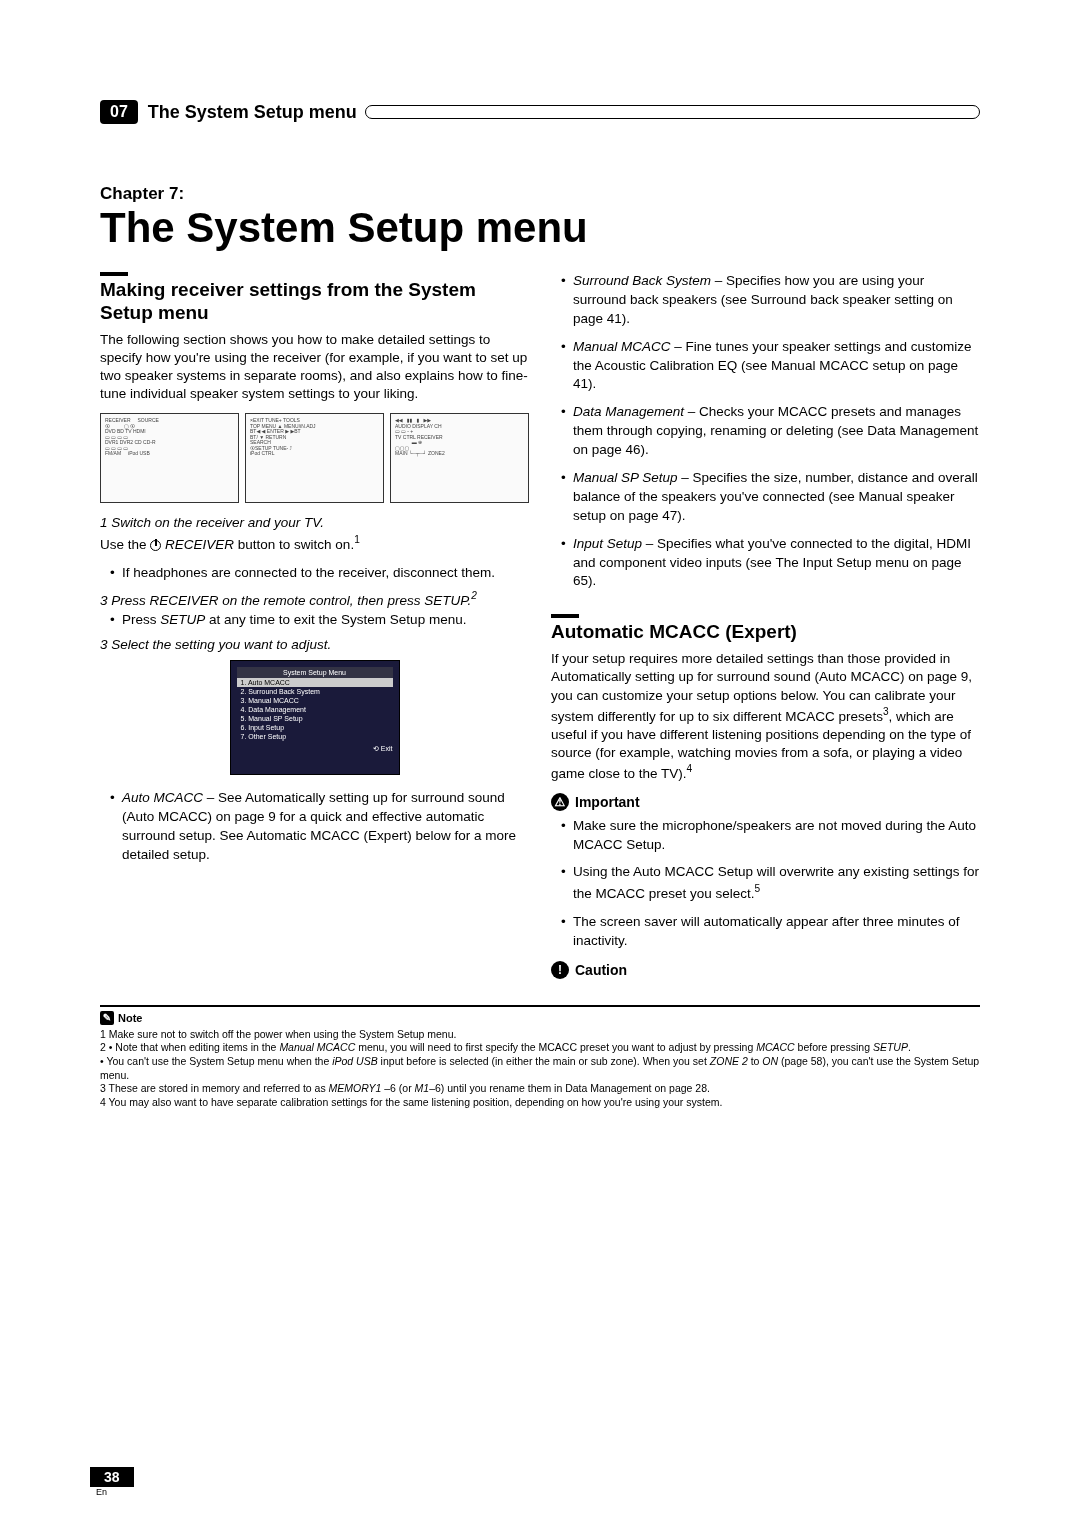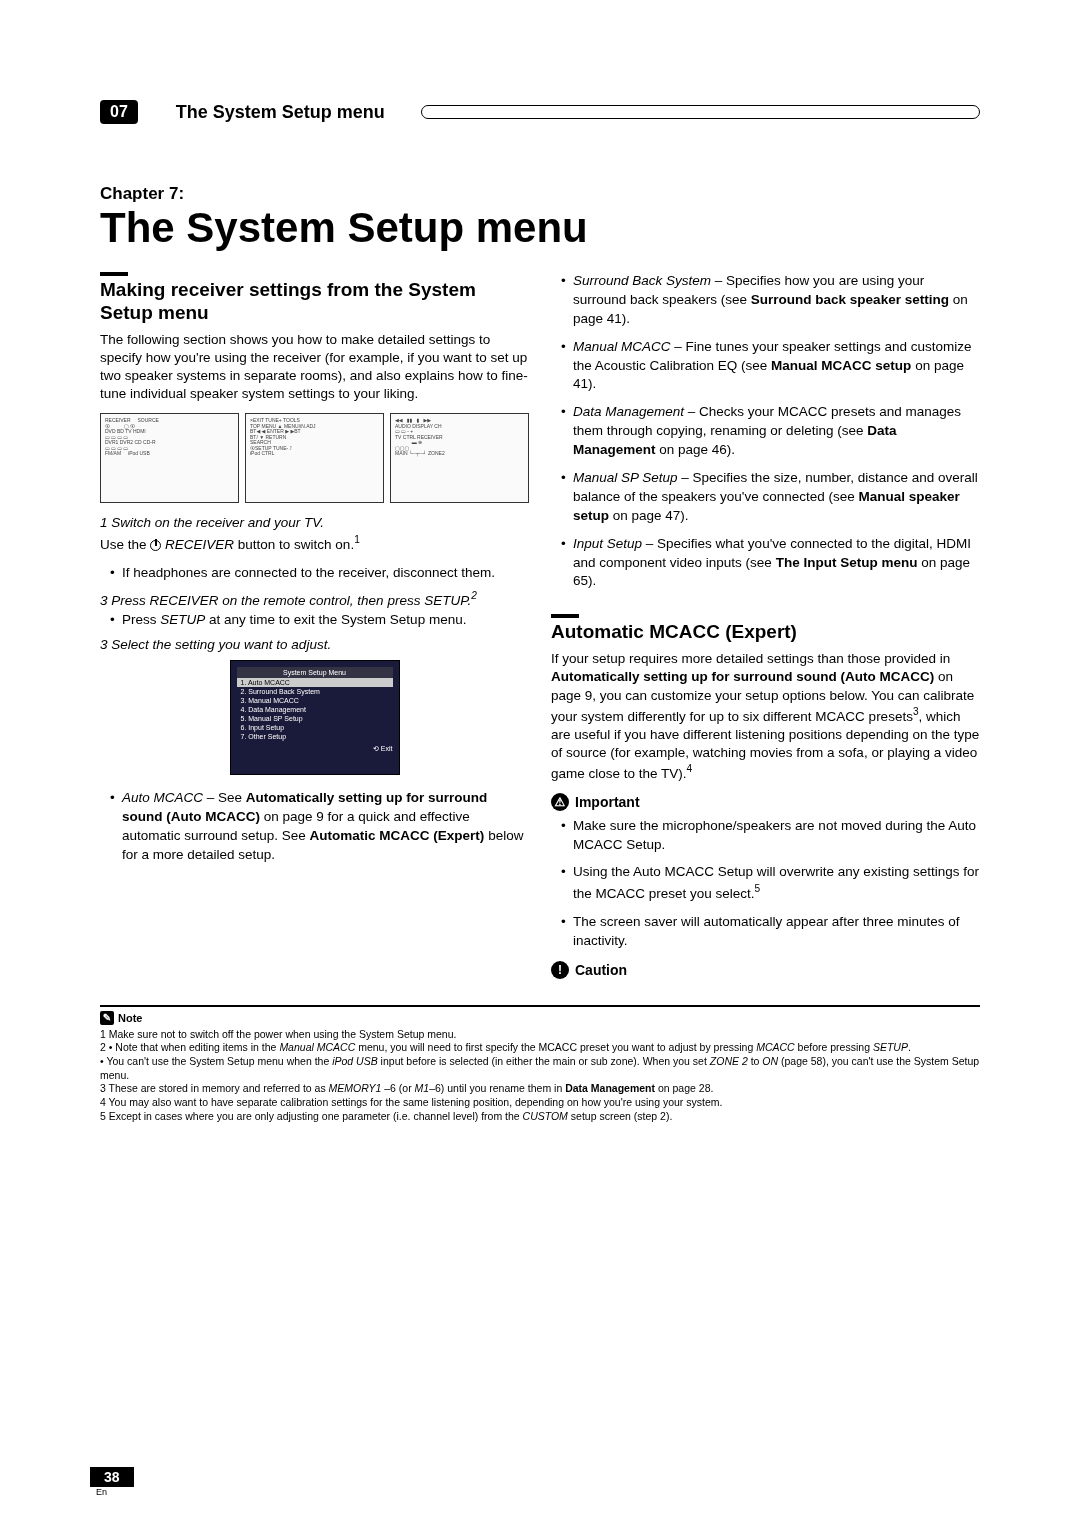--- a/index.html
+++ b/index.html
@@ -1,36 +1,36 @@
 <!DOCTYPE html>
 <html><head>
 <meta charset="utf-8">
 <style>
   * { margin: 0; padding: 0; box-sizing: border-box; }
   body { font-family: Arial, Helvetica, sans-serif; background: #fff; color: #000; width: 1080px; height: 1527px; position: relative; padding: 100px 100px 30px 100px; }
-  .chapter-header { display: flex; align-items: center; margin-bottom: 60px; gap: 28px; }
+  .chapter-header { display: flex; align-items: center; margin-bottom: 60px; }
   .chap-num { background: #000; color: #fff; font-weight: bold; padding: 3px 10px; border-radius: 4px; font-size: 16px; margin-right: 10px; }
   .chap-title { font-weight: bold; font-size: 18px; flex: 0 0 auto; margin-right: 8px; }
   .chap-line { flex: 1; border: 1px solid #000; border-radius: 10px; height: 14px; }
   .chapter-label { font-weight: bold; font-size: 17px; }
   .main-title { font-size: 42px; font-weight: bold; margin-bottom: 20px; }
   .columns { display: flex; gap: 22px; }
   .col { flex: 1; }
   .accent-bar { height: 4px; width: 28px; background: #000; margin-bottom: 3px; }
   .section-title { font-size: 19px; font-weight: bold; margin-bottom: 6px; line-height: 1.2; }
   .body-text { font-size: 13.5px; line-height: 1.35; margin-bottom: 10px; }
   .diagram-row { display: flex; gap: 6px; margin: 10px 0 12px 0; }
   .diagram-box { border: 1px solid #333; height: 90px; flex: 1; background: #fafafa; position: relative; overflow: hidden; font-size: 6px; color: #444; padding: 4px; }
   .step { font-style: italic; font-size: 13.5px; margin-bottom: 3px; }
   .sub-bullet { padding-left: 22px; position: relative; font-size: 13.5px; line-height: 1.35; margin-bottom: 8px; }
   .sub-bullet::before { content: "•"; position: absolute; left: 10px; }
   .list-item { padding-left: 22px; position: relative; font-size: 13.5px; line-height: 1.4; margin-bottom: 9px; }
   .list-item::before { content: "•"; position: absolute; left: 10px; }
   .italic { font-style: italic; }
-  .bold { font-weight: bold; }
+  .bold { font-weight: normal; }
   .menu-screenshot { width: 170px; height: 115px; margin: 8px auto 14px auto; background: #1a1a3a; border: 1px solid #000; position: relative; color: #fff; font-size: 7px; padding: 6px; }
   .menu-screenshot .title { background: #334; padding: 2px; text-align: center; }
   .menu-screenshot .item { padding: 1px 4px; }
   .menu-screenshot .item.hl { background: #ccc; color: #000; }
   .info-row { display: flex; align-items: center; gap: 6px; font-weight: bold; font-size: 14px; margin: 10px 0 6px 0; }
   .icon-circle { width: 18px; height: 18px; border-radius: 50%; background: #000; color: #fff; display: flex; align-items: center; justify-content: center; font-size: 12px; font-weight: bold; }
   .footnotes { border-top: 2px solid #000; margin-top: 20px; padding-top: 4px; font-size: 10.5px; line-height: 1.3; }
   .note-header { display: flex; align-items: center; gap: 4px; font-weight: bold; font-size: 11px; margin-bottom: 3px; }
   .note-icon { width: 14px; height: 14px; background: #000; color: #fff; display: flex; align-items: center; justify-content: center; font-size: 10px; border-radius: 2px; }
   .page-num { position: absolute; bottom: 30px; left: 90px; }
@@ -143,21 +143,18 @@
   <div>
     <span>2 • Note that when editing items in the </span><span class="italic">Manual MCACC</span><span> menu, you will need to first specify the MCACC preset you want to adjust by pressing </span><span class="italic">MCACC</span><span> before pressing </span><span class="italic">SETUP</span><span>.</span>
   </div>
   <div>
     <span>   • You can't use the System Setup menu when the </span><span class="italic">iPod USB</span><span> input before is selected (in either the main or sub zone). When you set </span><span class="italic">ZONE 2</span><span> to </span><span class="italic">ON</span><span> (page 58), you can't use the System Setup menu.</span>
   </div>
   <div>
     <span>3 These are stored in memory and referred to as </span><span class="italic">MEMORY1</span><span> –6 (or </span><span class="italic">M1</span><span>–6) until you rename them in </span><span class="bold">Data Management</span><span> on page 28.</span>
   </div>
   <div>4 You may also want to have separate calibration settings for the same listening position, depending on how you're using your system.</div>
-  <div>
-    <span>5 Except in cases where you are only adjusting one parameter (i.e. channel level) from the </span><span class="italic">CUSTOM</span><span> setup screen (step 2).</span>
-  </div>
 </div>
 
 <div class="page-num">
   <div class="page-num-box">38</div>
   <div class="page-num-label">En</div>
 </div>
 
 </body></html>

